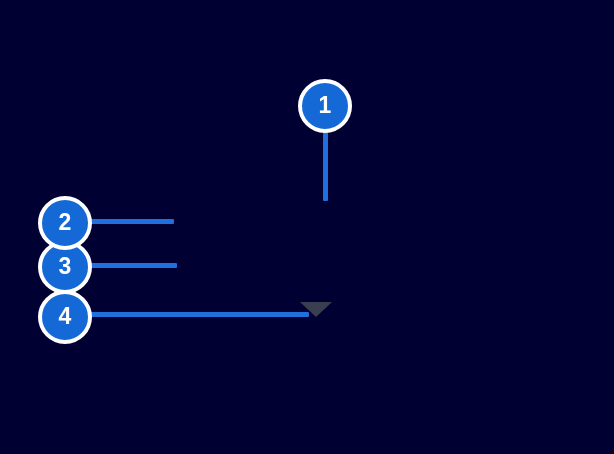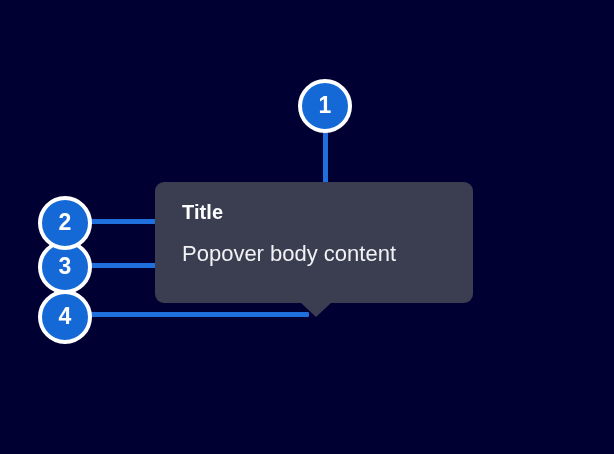--- a/index.html
+++ b/index.html
@@ -104,24 +104,20 @@
 </head>
 <body>
 
 <div id="stage">
 
   <div class="line line-v line-1"></div>
   <div class="line line-h line-2"></div>
   <div class="line line-h line-3"></div>
   <div class="line line-h line-4"></div>
 
-  <div class="popover">
-    <div class="popover-title">Title</div>
-    <div class="popover-body">Popover body content</div>
-  </div>
   <div class="popover-arrow"></div>
 
   <div class="badge badge-1">
     <span>1</span>
   </div>
   <div class="badge badge-2">
     <span>2</span>
   </div>
   <div class="badge badge-3">
     <span>3</span>

